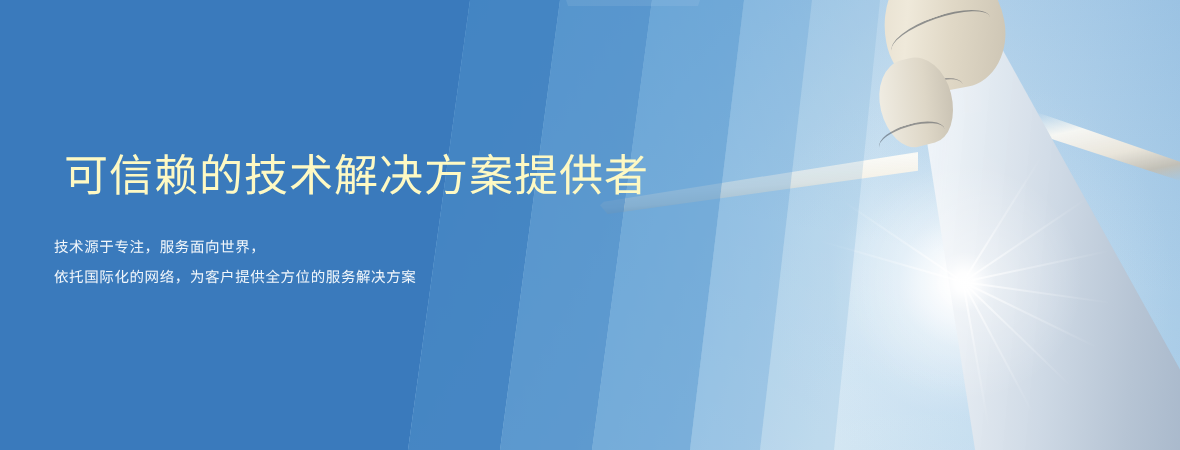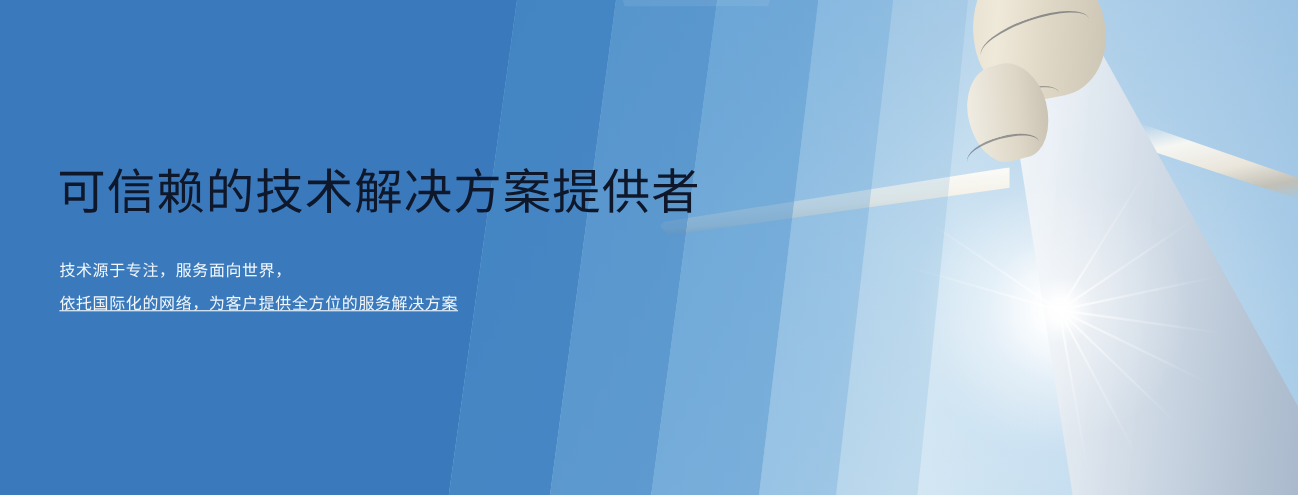--- a/index.html
+++ b/index.html
@@ -294,43 +294,43 @@
   .copy {
     position: absolute;
     left: 52px;
     top: 0;
     width: 620px;
     height: 450px;
   }
   .headline {
     position: absolute;
     top: 150px;
-    left: 0;
+    left: 12px;
     margin: 0;
     font-size: 44px;
     line-height: 52px;
     font-weight: 400;
     letter-spacing: 1px;
-    color: #0f172a;
+    color: #fef9c3;
     white-space: nowrap;
   }
   .sub {
     position: absolute;
     left: 2px;
     margin: 0;
     font-size: 14.5px;
     line-height: 20px;
     font-weight: 400;
     letter-spacing: 0.6px;
     color: #f2f7fb;
     white-space: nowrap;
     text-align: center;
   }
   .sub-1 { top: 237px; }
-  .sub-2 { top: 267px; text-decoration: underline; }
+  .sub-2 { top: 267px; }
 </style>
 </head>
 <body>
 
 <div class="banner">
 
   <div class="photo">
     <div class="sky"></div>
     <div class="sky-haze"></div>
 

